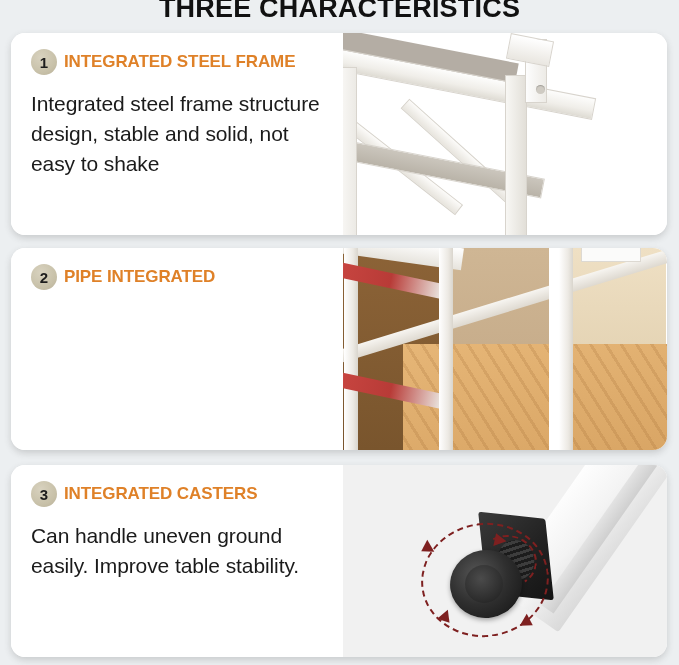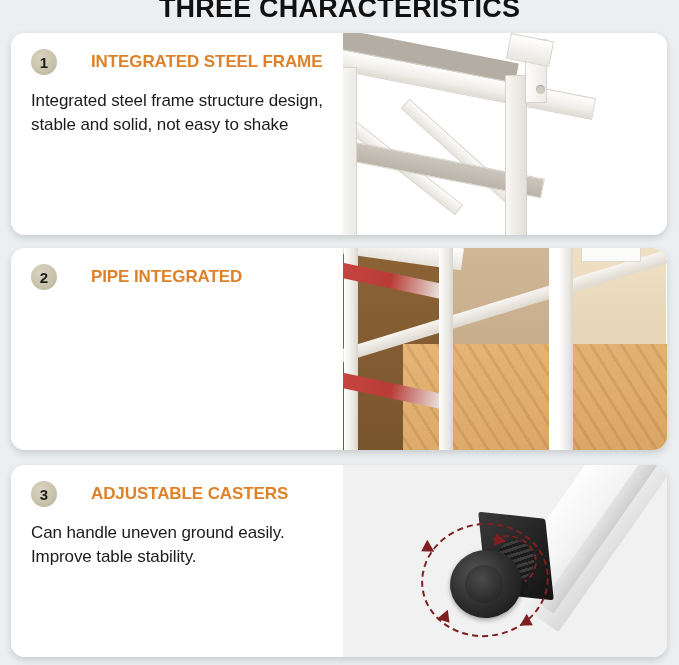--- a/index.html
+++ b/index.html
@@ -79,26 +79,25 @@
     font-family: "Liberation Sans", sans-serif;
   }
 
   .card-heading {
     color: #df8128;
     font-size: 17px;
     font-weight: bold;
     letter-spacing: -0.1px;
     white-space: nowrap;
     font-family: "Liberation Sans", sans-serif;
-    margin-left: 27px;
   }
 
   .card-body {
     color: #1b1b1b;
-    font-size: 17px;
+    font-size: 21px;
     line-height: 1.42;
     letter-spacing: -0.1px;
     font-family: "Liberation Sans", sans-serif;
   }
 
   
   .card-image {
     flex: 1 1 auto;
     position: relative;
     overflow: hidden;
@@ -342,21 +341,21 @@
     <div class="divider"></div>
     <div class="post post-d"></div>
     <div class="label"></div>
   </div>
 </div>
 
 <div class="card" id="card-3">
   <div class="card-text">
     <div class="heading-row">
       <div class="num-badge">3</div>
-      <div class="card-heading">ADJUSTABLE CASTERS</div>
+      <div class="card-heading">INTEGRATED CASTERS</div>
     </div>
     <div class="card-body">Can handle uneven ground easily. Improve table stability.</div>
   </div>
   <div class="card-image img-caster">
     <div class="leg"></div>
     <div class="leg-edge"></div>
     <div class="plate"></div>
     <div class="threads"></div>
     <div class="wheel"></div>
     <div class="wheel-hub"></div>

